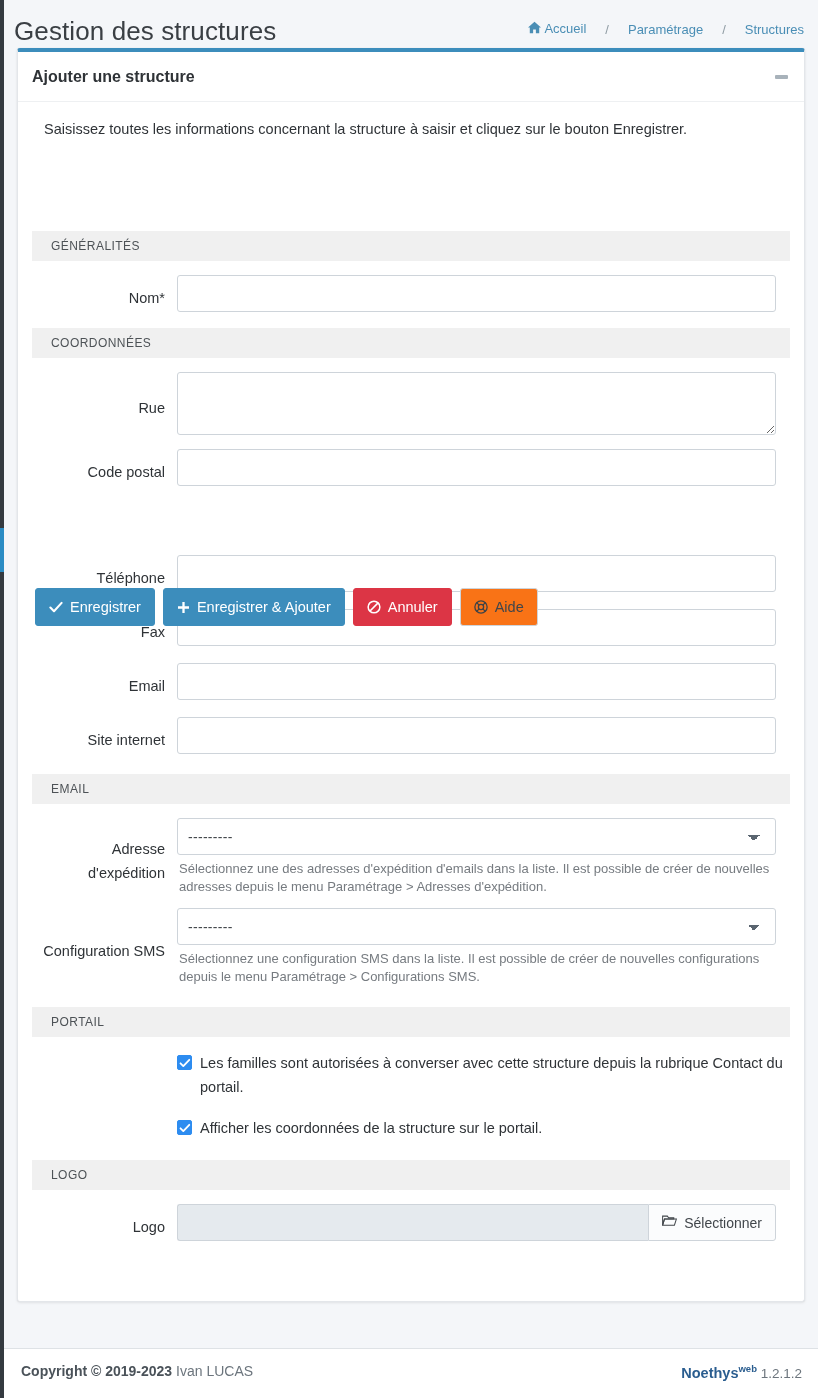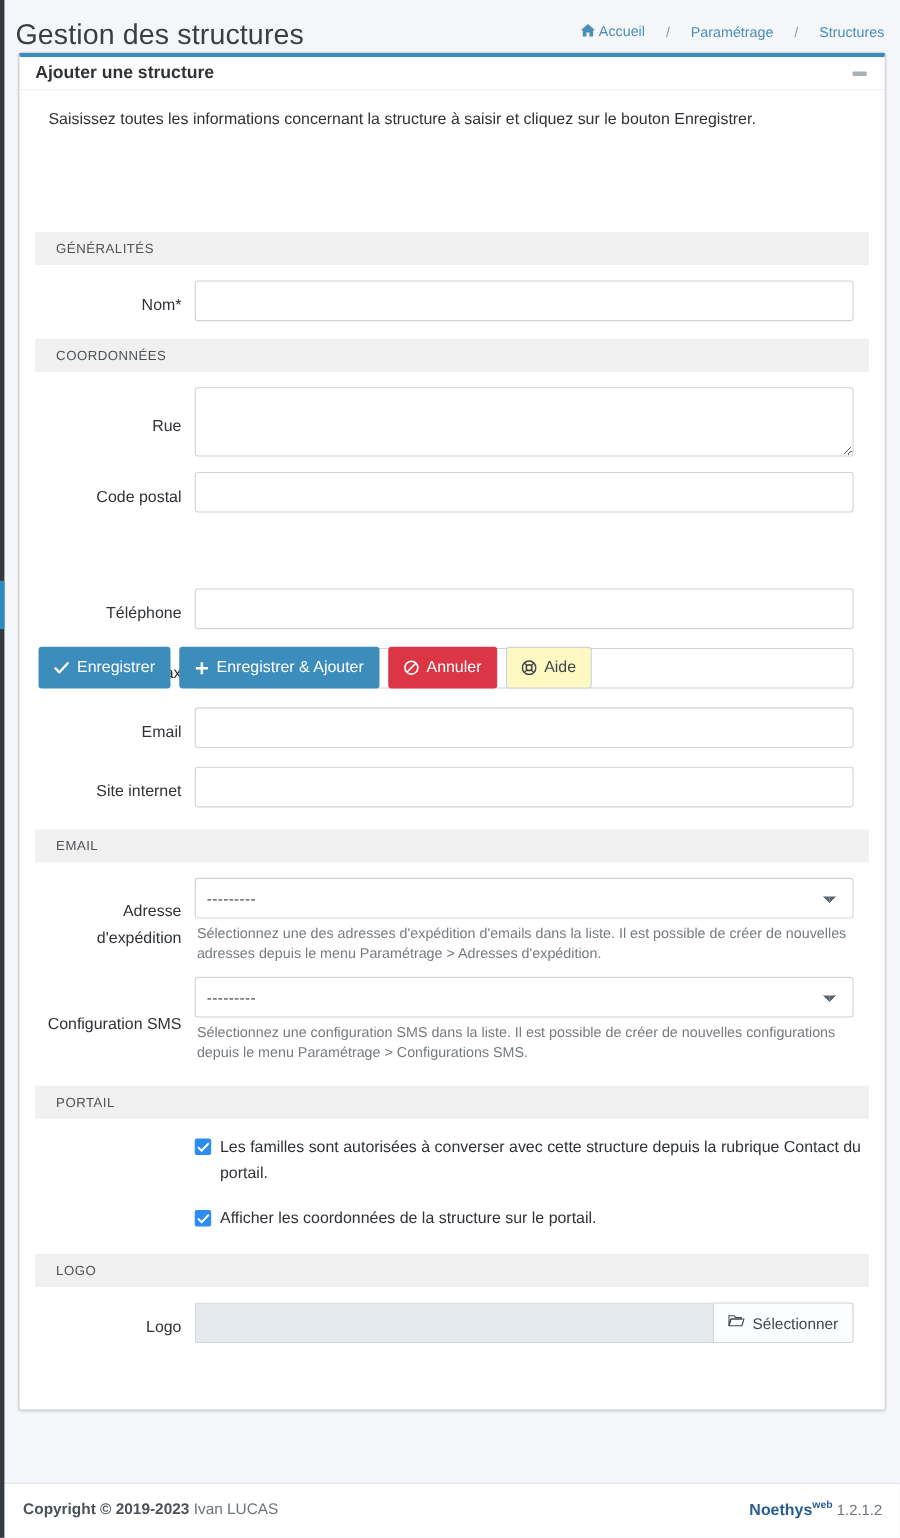--- a/index.html
+++ b/index.html
@@ -74,21 +74,21 @@
     position: relative;
     margin: 0 13px 0 13px;
     background: #fff;
     border: 1px solid #e3e6ea;
     border-top: 4px solid #3c8dbc;
     border-radius: 3px;
     box-shadow: 0 0 1px rgba(0,0,0,.10), 0 1px 3px rgba(0,0,0,.08);
   }
   .card-header {
     position: relative;
-    height: 30px;
+    height: 50px;
     padding: 0 14px;
     display: flex;
     align-items: center;
     border-bottom: 1px solid #eef0f2;
   }
   .card-title {
     font-size: 16px;
     font-weight: bold;
     color: #2f3337;
   }
@@ -256,21 +256,21 @@
     padding: 0 13px;
     font-size: 14.5px;
     border-radius: 3px;
     border: 1px solid transparent;
     cursor: pointer;
     font-family: "Liberation Sans", sans-serif;
     white-space: nowrap;
   }
   .btn-primary { background: #3c8dbc; border-color: #3c8dbc; color: #fff; }
   .btn-danger  { background: #dc3545; border-color: #dc3545; color: #fff; }
-  .btn-default { background: #fef9c3; border-color: #ced4da; color: #41464b; }
+  .btn-default { background: #f97316; border-color: #ced4da; color: #41464b; }
   .btn svg { display: block; }
 
   
   .main-footer {
     position: absolute;
     left: 4px; right: 0;
     top: 1348px;
     height: 50px;
     background: #fff;
     border-top: 1px solid #dee2e6;

